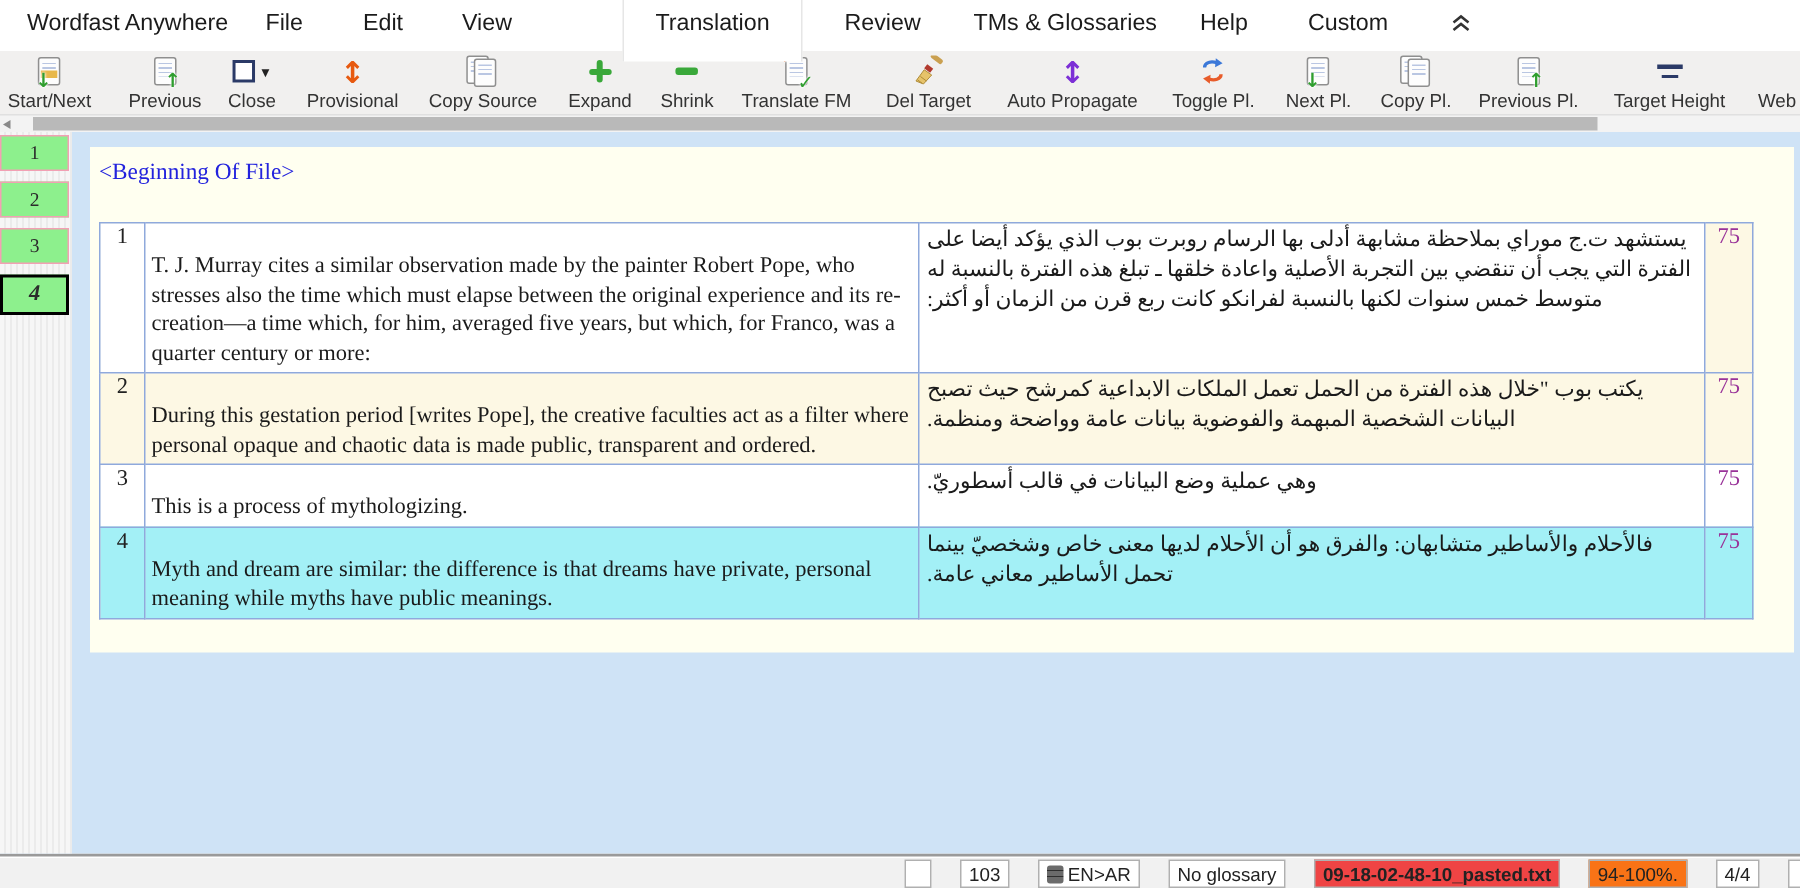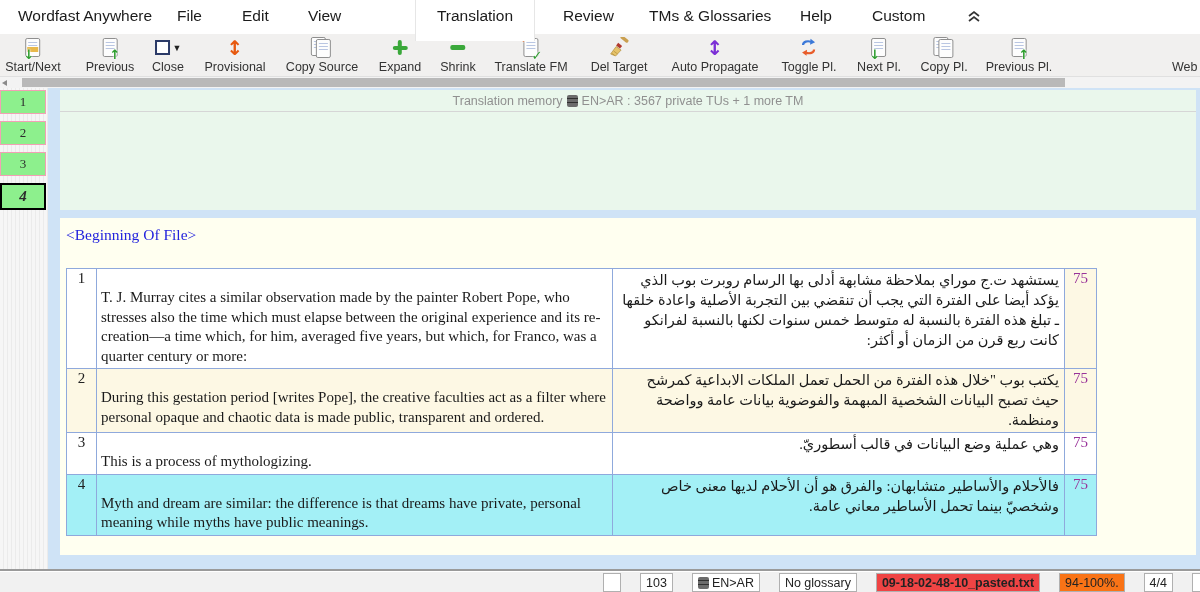--- a/index.html
+++ b/index.html
@@ -68,21 +68,21 @@
              justify-content:center; gap:4px; font-size:12.5px; color:#909090; }
   .doc { margin-top:8px; width:100%; height:337px; background:#fffff0; overflow:hidden;
          font-family:"Liberation Serif", serif; }
   .marker { color:#2323dd; font-size:15.5px; margin:8px 0 0 6px; }
   .marker.end { margin-top:22px; }
 
   table.seg { border-collapse:collapse; margin:24px 0 0 6px; table-layout:fixed; }
   table.seg td { border:1px solid #8fa9dc; vertical-align:top; }
   td.c-num   { width:30px; text-align:center; font-size:15px; color:#222; padding-top:1px; }
   td.c-src   { width:516px; font-size:15px; line-height:19.5px; color:#1a1a1a; padding:19px 4px 2px 4px; }
-  td.c-tgt   { width:452px; direction:rtl; text-align:right; font-size:14.5px; line-height:20px;
+  td.c-tgt   { width:524px; direction:rtl; text-align:left; font-size:14.5px; line-height:20px;
                color:#1a1a1a; padding:1px 5px 2px 5px;
                font-family:"Liberation Serif","DejaVu Sans", serif; }
   td.c-score { width:32px; text-align:center; font-size:15px; color:#993399; padding-top:1px; }
   tr.r-white td { background:#ffffff; }
   tr.r-cream td { background:#fdf8e4; }
   tr.r-cyan  td { background:#a3f0f6; }
   tr.r-white td.c-score.cream { background:#fdf8e4; }
 
   
   .status-sep { width:1200px; height:3px; background:#9a9a9a; border-bottom:1px solid #ffffff; }
@@ -256,20 +256,29 @@
   <div class="tb-btn" style="left:1019px">
     <span class="ico">
       <span class="page">
           <span class="lines"></span>
         </span>
       <span class="ov green" style="right:-3px;bottom:-1px">↑</span>
     </span>
     <span class="lbl">Previous Pl.</span>
   </div>
 
+  <div class="tb-btn" style="left:1113px">
+    <span class="ico">
+      <span class="hbars">
+          <span class="b1"></span>
+          <span class="b2"></span>
+        </span>
+    </span>
+    <span class="lbl">Target Height</span>
+  </div>
 
   <div class="tb-btn" style="left:1172px;transform:none">
     <span class="ico"></span>
     <span class="lbl">Web</span>
   </div>
 </div>
 
 <div class="hscroll">
   <span class="hs-arrow"></span>
   <span class="hs-thumb"></span>
@@ -279,27 +288,20 @@
 
   <div class="seg-col">
     <div class="seg-box">1</div>
     <div class="seg-box">2</div>
     <div class="seg-box">3</div>
     <div class="seg-box active">4</div>
   </div>
 
   <div class="editor">
 
-    <div class="tm-panel">
-      <div class="tm-head">
-        <span>Translation memory</span>
-        <span class="db-icon"></span>
-        <span>EN&gt;AR : 3567 private TUs + 1 more TM</span>
-      </div>
-    </div>
 
     <div class="doc">
       <div class="marker">&lt;Beginning Of File&gt;</div>
 
       <table class="seg">
         <tbody>
             <tr class="r-white">
           <td class="c-num">1</td>
           <td class="c-src">T. J. Murray cites a similar observation made by the painter Robert Pope, who stresses also the time which must elapse between the original experience and its re-creation—a time which, for him, averaged five years, but which, for Franco, was a quarter century or more:</td>
           <td class="c-tgt">يستشهد ت.ج موراي بملاحظة مشابهة أدلى بها الرسام روبرت بوب الذي يؤكد أيضا على الفترة التي يجب أن تنقضي بين التجربة الأصلية واعادة خلقها ـ تبلغ هذه الفترة بالنسبة له متوسط خمس سنوات لكنها بالنسبة لفرانكو كانت ربع قرن من الزمان أو أكثر:</td>

